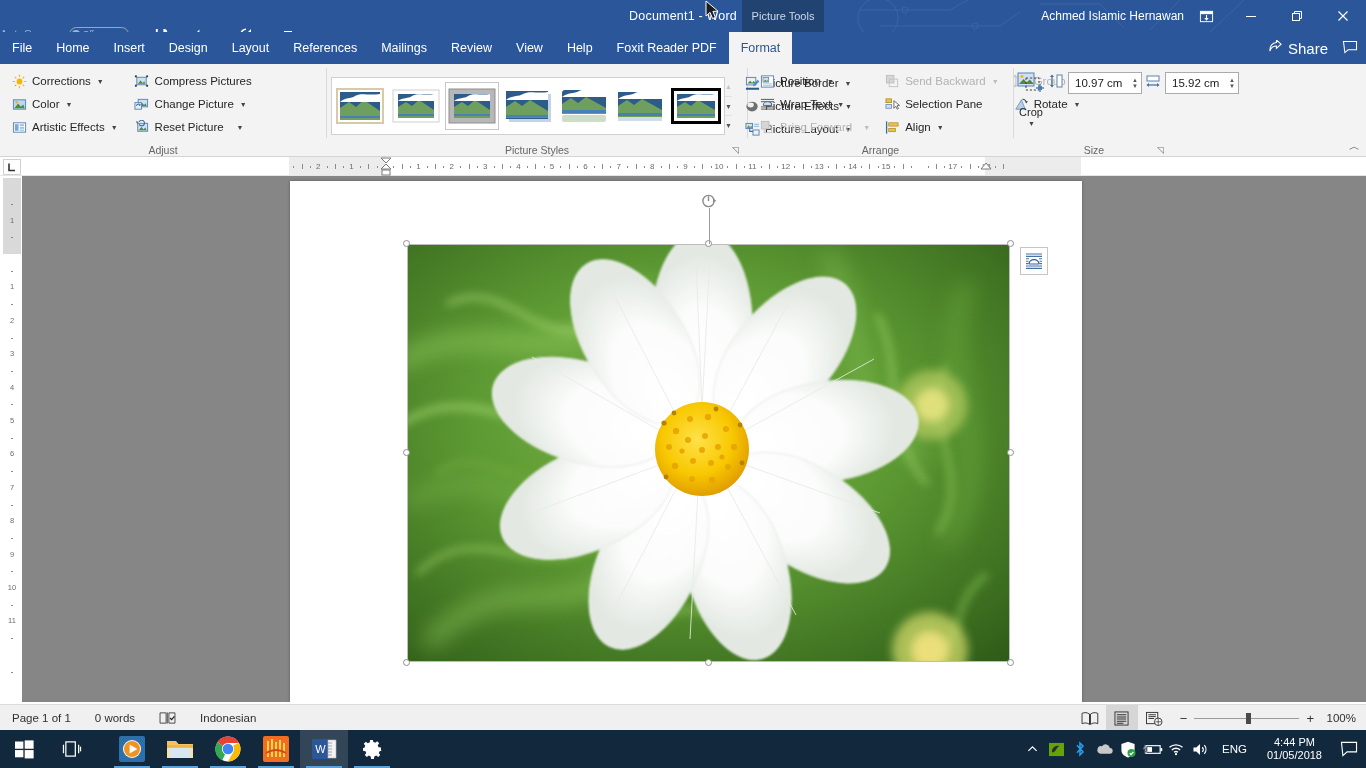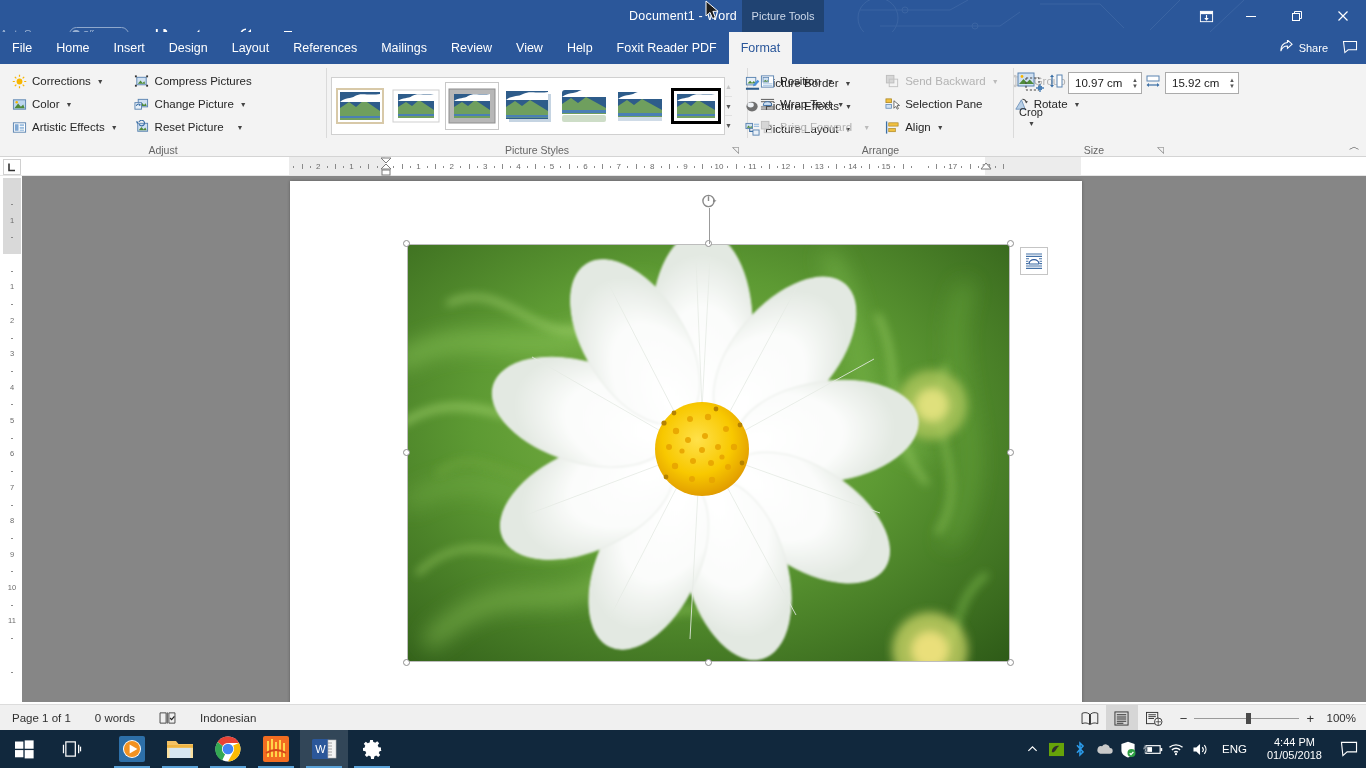--- a/index.html
+++ b/index.html
@@ -65,21 +65,21 @@
     font-size: 12.5px; color: #fff; height: 32px; white-space: nowrap;
   }
   .tab.file { background: #2b579a; }
   .tab.active { background: #f3f3f3; color: #2b579a; }
   .tellme {
     display: flex; align-items: center; gap: 6px; padding-left: 14px;
     font-size: 12.5px; color: #dce6f4; font-style: italic;
   }
   .share-area {
     position: absolute; right: 8px; top: 0; height: 32px;
-    display: flex; align-items: center; gap: 14px; color: #fff; font-size: 11px;
+    display: flex; align-items: center; gap: 14px; color: #fff; font-size: 15px;
   }
   .share-btn { display: flex; align-items: center; gap: 5px; }
 
   
   .ribbon {
     position: absolute; top: 64px; left: 0; width: 1366px; height: 93px;
     background: #f3f3f3; border-bottom: 1px solid #d4d4d4;
     display: flex; align-items: stretch;
   }
   .rgroup { position: relative; display: flex; flex-direction: column; height: 93px; }
@@ -274,20 +274,21 @@
     </div>
     <div class="qat-btn" style="margin-left:4px">
       <svg width="12" height="12" viewBox="0 0 12 12">
           <path fill="#fff" d="M2 3h8v1.2H2zM3 6h6L6 9.5z"></path>
         </svg>
     </div>
   </div>
 
   <div class="title-center">Document1  -  Word</div>
   <div class="pt-tab">Picture Tools</div>
+  <div class="acct">Achmed Islamic Hernawan</div>
 
   <div class="wincontrols">
     <div class="wc ribbon-display">
       <svg width="15" height="15" viewBox="0 0 16 16">
           <rect x="1.5" y="2.5" width="13" height="11" fill="none" stroke="#fff"></rect>
           <rect x="1.5" y="2.5" width="13" height="3" fill="#fff"></rect>
           <path fill="#fff" d="M8 12.5 5.6 9.5h4.8z"></path>
           <rect x="7.4" y="6.4" width="1.2" height="3.4" fill="#fff"></rect>
         </svg>
     </div>

